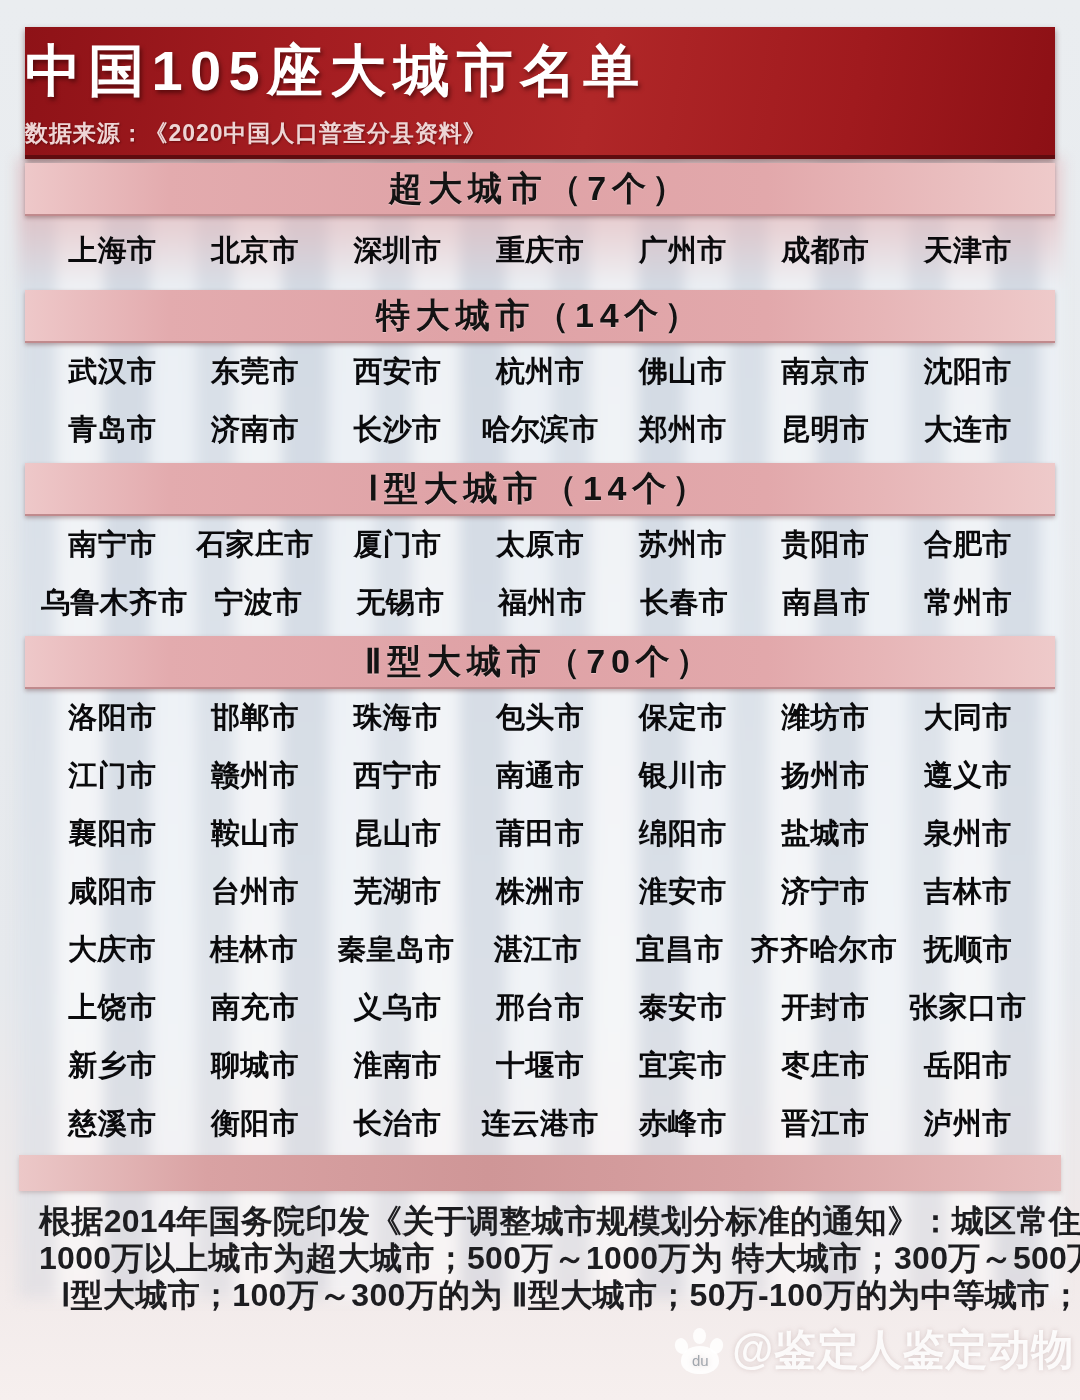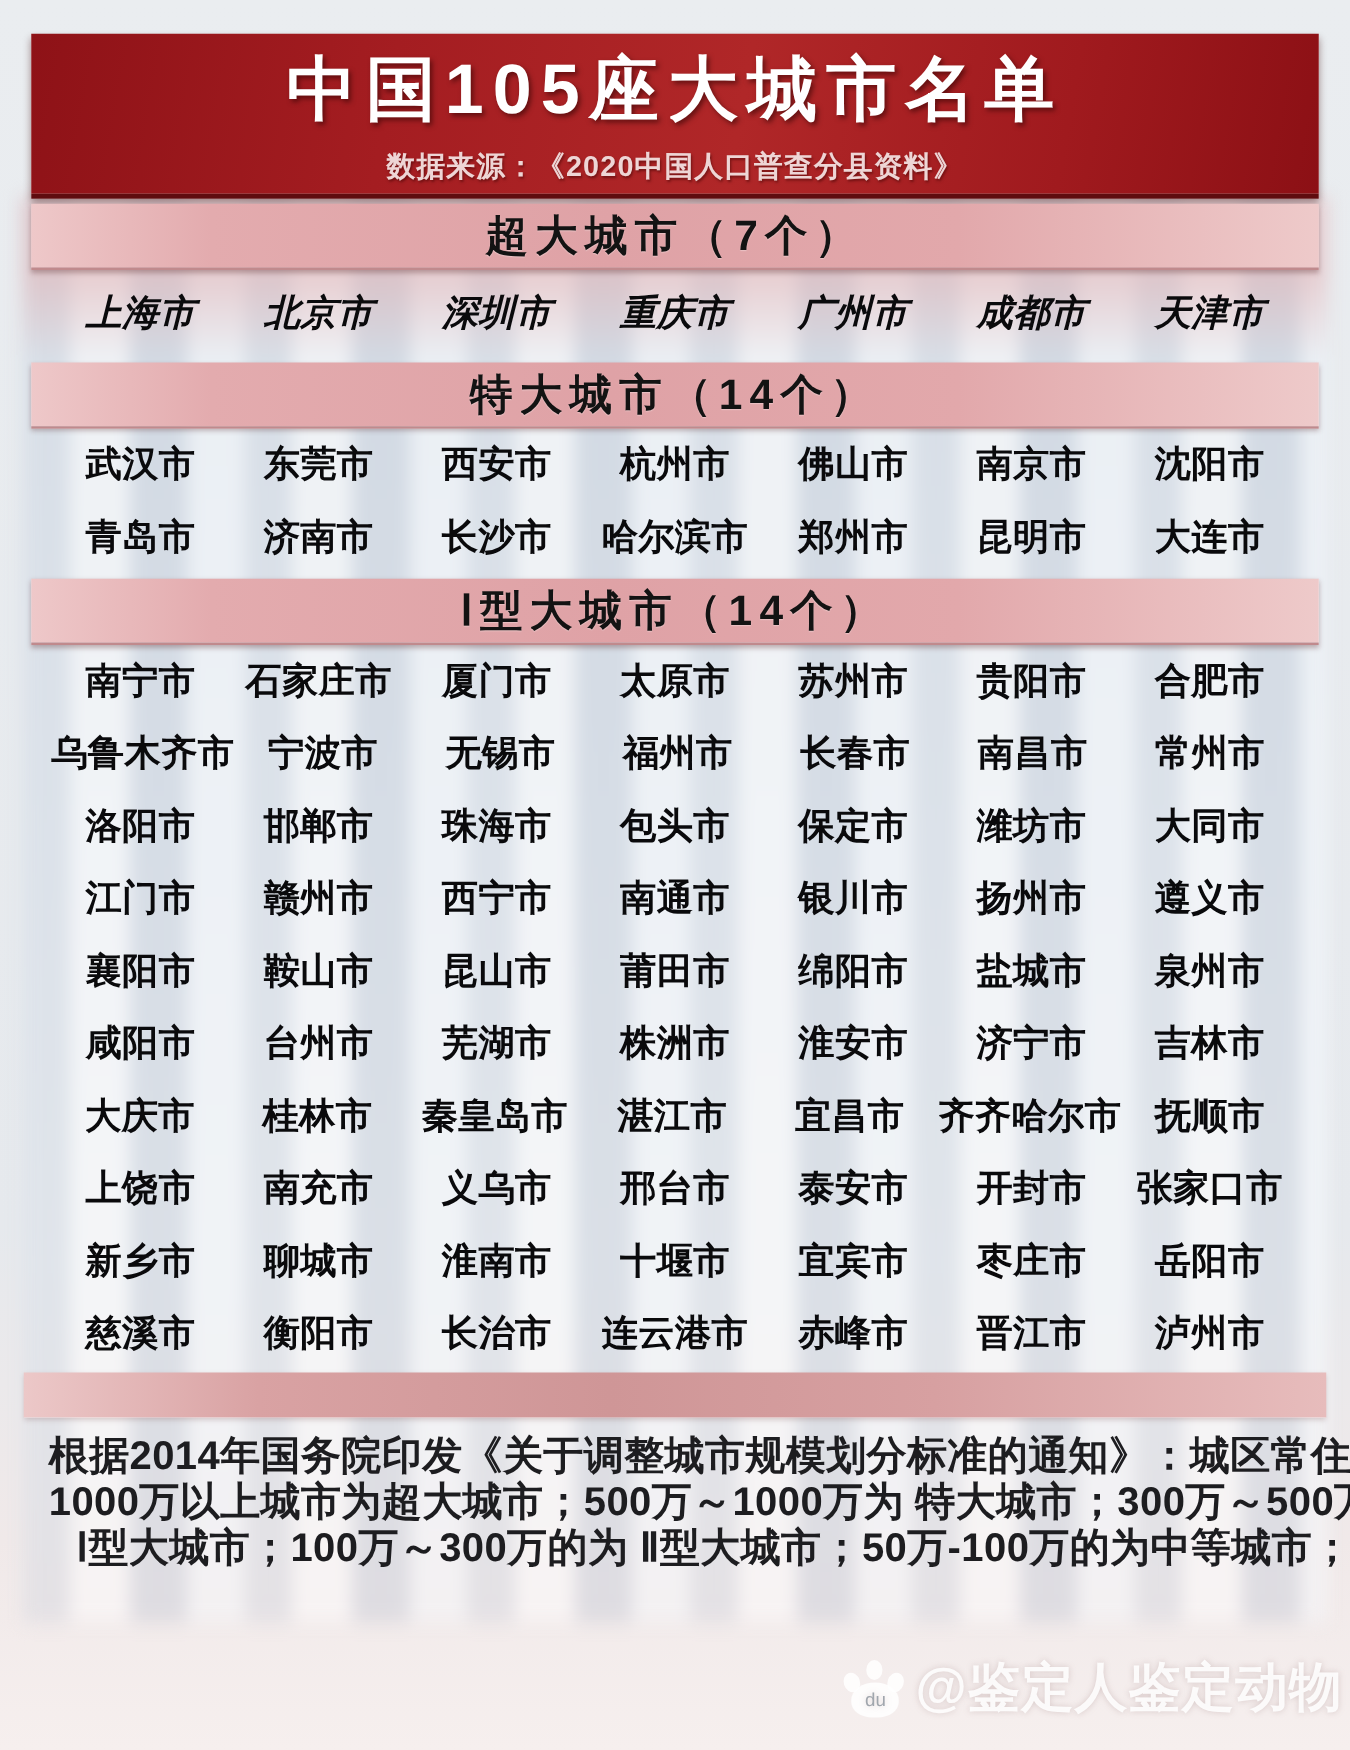--- a/index.html
+++ b/index.html
@@ -26,21 +26,21 @@
     filter:blur(7px);
   }
   .content { position:relative; z-index:2; margin:27px 25px 0 25px; width:1030px; }
 
   
   .banner {
     height:132px;
     background:linear-gradient(100deg,#8e1217 0%,#a41d21 28%,#b02728 55%,#a01a1e 80%,#8c1015 100%);
     border-bottom:4px solid #5f0c0f;
     box-shadow:0 3px 6px rgba(60,10,12,.45);
-    display:flex; flex-direction:column; align-items:center; justify-content:center;
+    display:flex; flex-direction:column; justify-content:center;
   }
   .title {
     color:#ffffff; font-size:56px; font-weight:900; letter-spacing:.13em;
     text-shadow:2px 3px 4px rgba(40,0,0,.55); white-space:nowrap;
   }
   .subtitle {
     margin-top:8px; color:#eed5d5; font-size:23px; font-weight:700; letter-spacing:.04em;
     text-shadow:1px 1px 2px rgba(60,0,0,.5); white-space:nowrap;
   }
 
@@ -54,21 +54,21 @@
   }
   .band-label {
     color:#131313; font-size:34px; font-weight:900; letter-spacing:.17em; white-space:nowrap;
     text-shadow:0 1px 1px rgba(255,255,255,.35);
   }
   .rows { }
   .row {
     height:58px; padding:0 16px;
     display:grid; grid-template-columns:repeat(7,1fr); align-items:center;
   }
-  .row.tall { height:70px;font-style:italic; }
+  .row.tall { height:70px; }
   .city {
     text-align:center; color:#0a0a0c; font-size:29px; font-weight:900;
     letter-spacing:.01em; white-space:nowrap;
   }
 
   
   .bottom-strip {
     height:36px; margin:2px -6px 0 -6px;
     background:linear-gradient(90deg,#ecc8c8 0%,#d9a2a3 18%,#cf9697 45%,#d7a0a1 70%,#e7bcbc 100%);
     box-shadow:0 2px 4px rgba(120,70,70,.25);
@@ -171,20 +171,23 @@
           </div>
           <div class="row">
             <div class="city">乌鲁木齐市</div>
             <div class="city">宁波市</div>
             <div class="city">无锡市</div>
             <div class="city">福州市</div>
             <div class="city">长春市</div>
             <div class="city">南昌市</div>
             <div class="city">常州市</div>
           </div>
+        </div>
+        <div class="band">
+          <span class="band-label">Ⅱ型大城市（70个）</span>
         </div>
         <div class="rows">
           <div class="row">
             <div class="city">洛阳市</div>
             <div class="city">邯郸市</div>
             <div class="city">珠海市</div>
             <div class="city">包头市</div>
             <div class="city">保定市</div>
             <div class="city">潍坊市</div>
             <div class="city">大同市</div>

